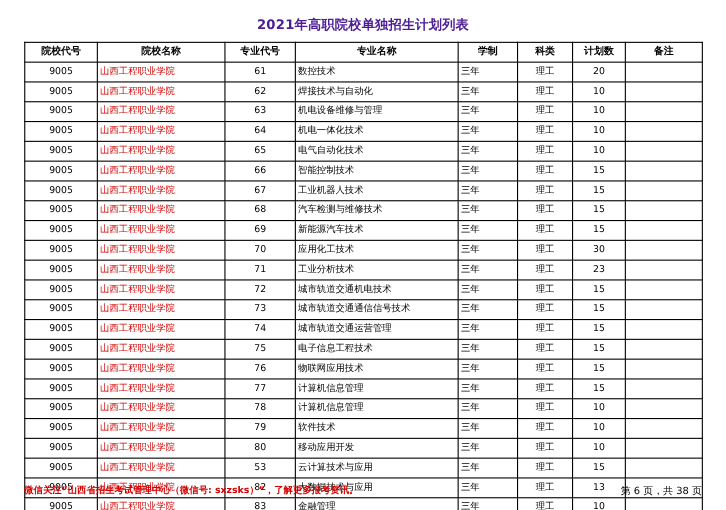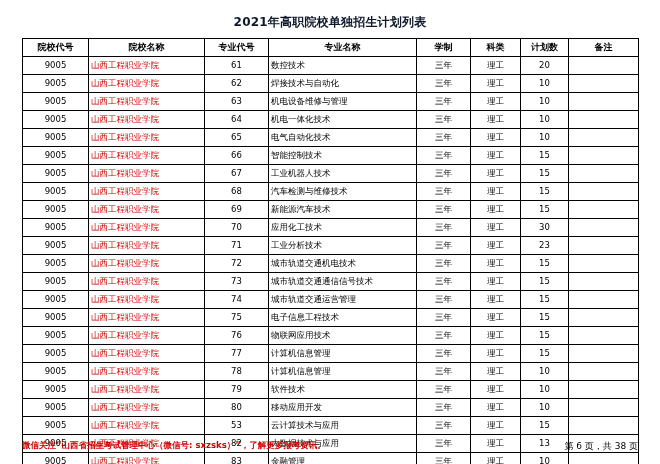--- a/index.html
+++ b/index.html
@@ -16,21 +16,21 @@
   }
   .page {
     position: relative;
     width: 660px;
     height: 464px;
     box-sizing: border-box;
     padding: 0 22px;
   }
   .doc-title {
     text-align: center;
-    color: #0f172a;
+    color: #4c1d95;
     font-weight: bold;
     font-size: 12px;
     padding-top: 14px;
     padding-bottom: 7px;
     letter-spacing: 0.2px;
   }
   table.plan {
     border-collapse: collapse;
     width: 616px;
     table-layout: fixed;
@@ -46,21 +46,21 @@
   }
   table.plan th {
     font-weight: bold;
     text-align: center;
     font-size: 9px;
   }
   td.c-code      { text-align: center; margin-left: 32px; }
   td.c-name      { text-align: left; color: #d00000; padding-left: 6px; }
   td.c-majorcode { text-align: center; }
   td.c-majorname { text-align: left; padding-left: 6px; }
-  td.c-len       { text-align: center; }
+  td.c-len       { text-align: left; }
   td.c-cat       { text-align: center; }
   td.c-num       { text-align: center; }
   td.c-remark    { text-align: center; }
 
   col.w-code      { width: 66px; }
   col.w-name      { width: 116px; }
   col.w-majorcode { width: 64px; }
   col.w-majorname { width: 148px; }
   col.w-len       { width: 54px; }
   col.w-cat       { width: 50px; }

